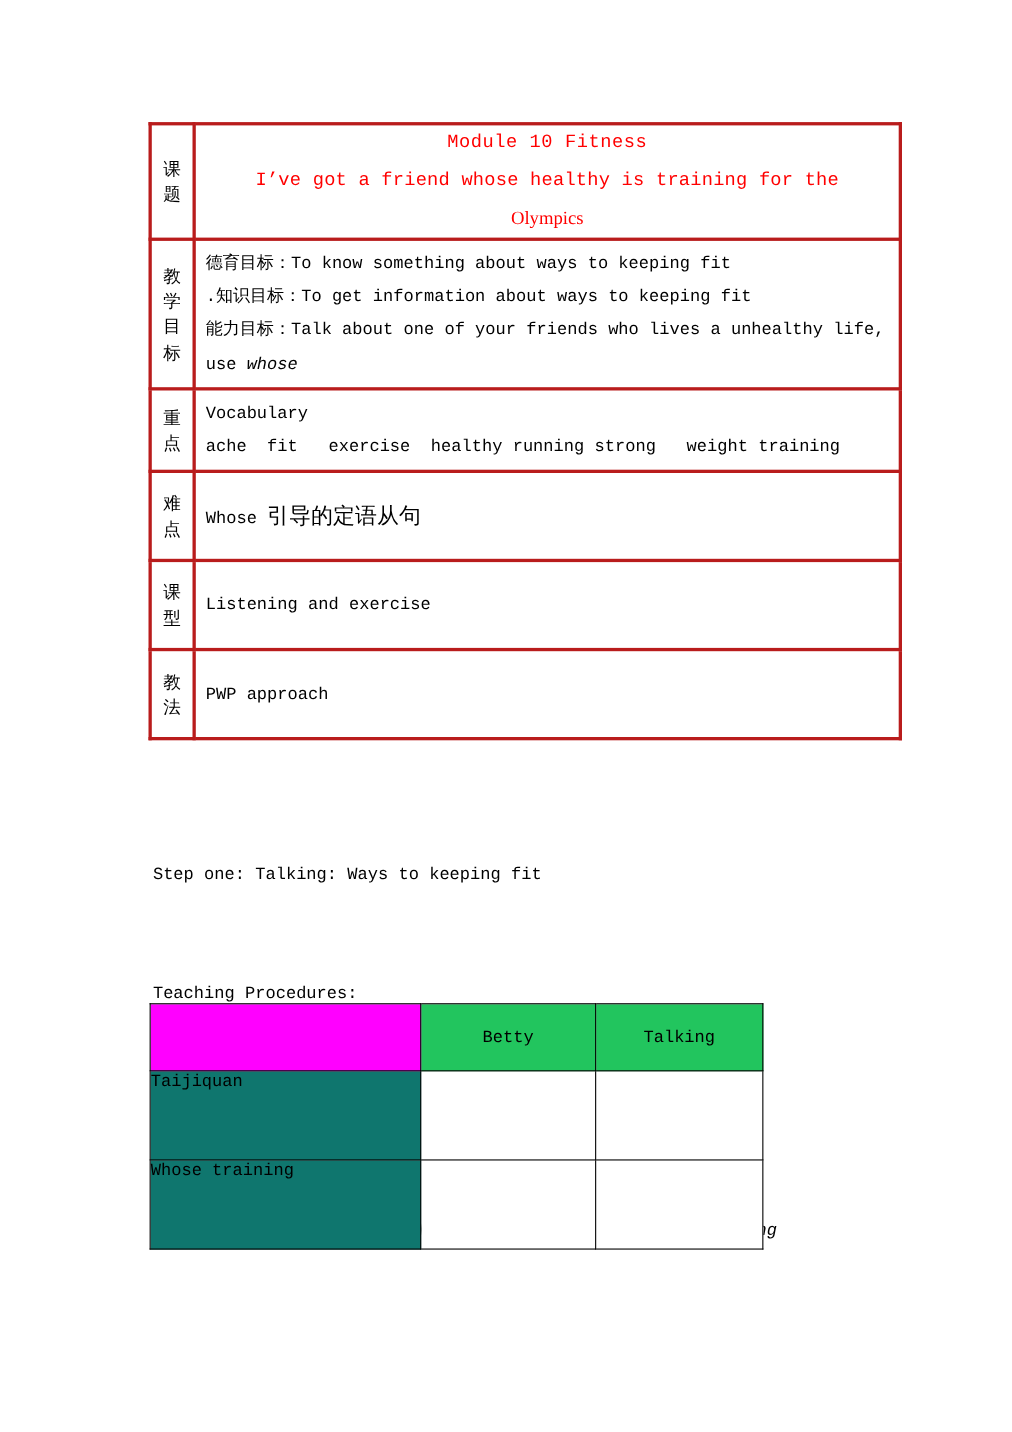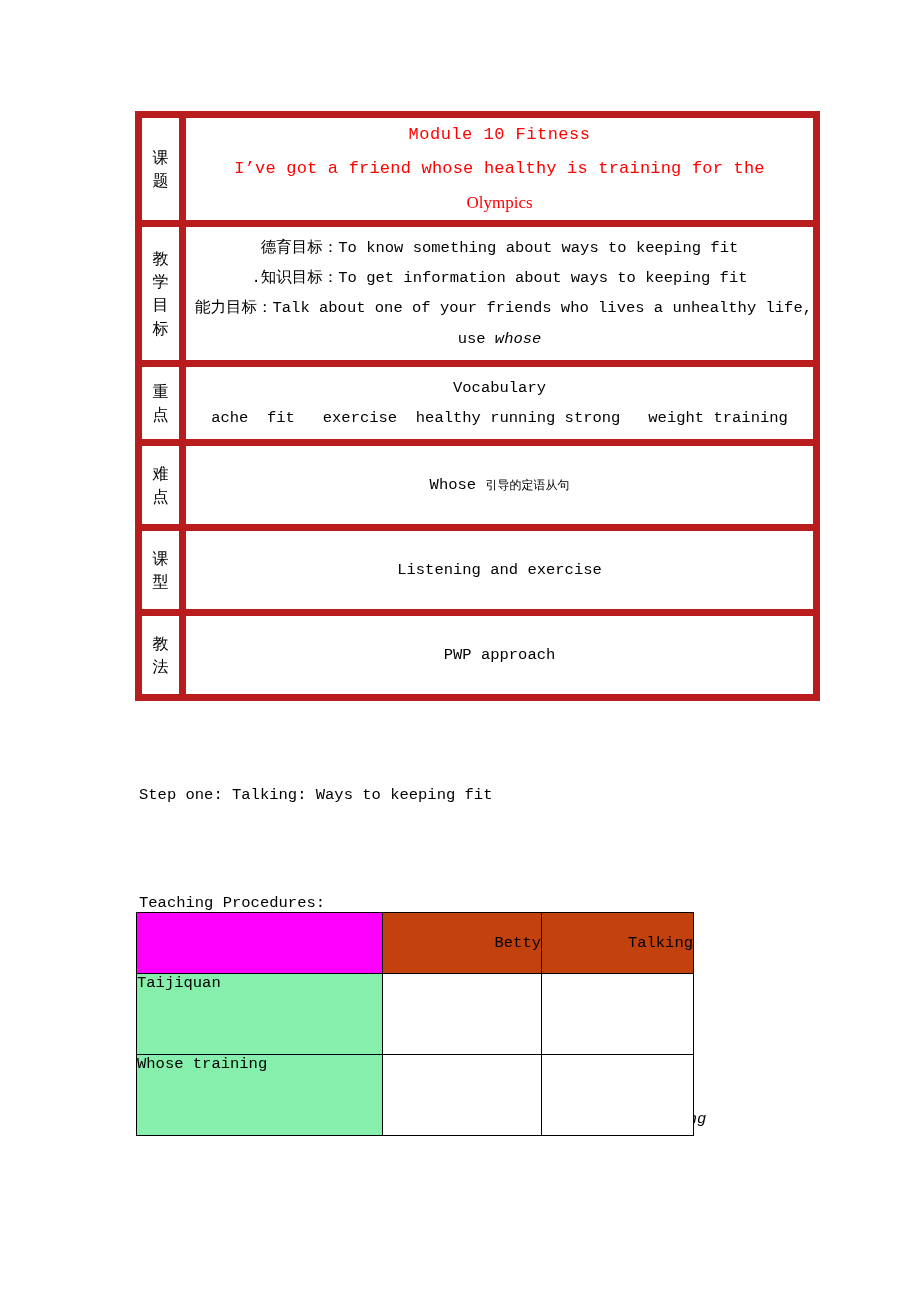--- a/index.html
+++ b/index.html
@@ -26,21 +26,21 @@
   
   .info-table {
     position: absolute;
     left: 135px;
     top: 111px;
     width: 685px;
     border-collapse: collapse;
     table-layout: fixed;
   }
   .info-table td {
-    border: 7px solid #b91c1c;
+    border: 3px solid #b91c1c;
     padding: 0;
     vertical-align: middle;
   }
   .info-table .label-cell {
     width: 37px;
     text-align: center;
     vertical-align: middle;
     font-family: "DejaVu Sans", sans-serif;
     font-size: 16px;
     line-height: 1.45;
@@ -49,21 +49,20 @@
   }
   .label-cell .vchar {
     display: block;
     letter-spacing: 0;
   }
   .info-table .body-cell {
     padding: 6px 9px 6px 9px;
     font-size: 15.5px;
     line-height: 1.95;
     font-family: "Liberation Mono", monospace;
-    text-align: center;
   }
 
   
   .title-cell {
     text-align: center;
     color: #ff0000;
     font-size: 17px;
     line-height: 2.0;
     padding: 10px 12px 12px 12px;
     font-family: "Liberation Mono", monospace;
@@ -77,21 +76,21 @@
   .ital { font-style: italic; }
 
   .vocab-line { display: block; white-space: pre; }
 
   .mixed-cn {
     font-family: "Liberation Mono", monospace;
     font-size: 15.5px;
   }
   .mixed-cn .cn {
     font-family: Liberation Serif, serif;
-    font-size: 12px;
+    font-size: 20px;
   }
 
   
   .body-text {
     position: absolute;
     left: 139px;
     top: 705px;
     width: 700px;
     font-size: 15.5px;
     line-height: 36px;
@@ -118,28 +117,28 @@
   }
   .check-table .col-left   { width: 245px; }
   .check-table .col-mid    { width: 158px; }
   .check-table .col-right  { width: 151px; }
 
   .hdr-blank {
     background: #ff00ff;
     height: 60px;
   }
   .hdr-name {
-    background: #c2410c;
+    background: #22c55e;
     height: 60px;
-    text-align: right;
+    text-align: center;
     vertical-align: middle;
     padding-bottom: 16px;
   }
   .row-label {
-    background: #86efac;
+    background: #0f766e;
     height: 80px;
     vertical-align: top;
     padding: 6px 0 0 4px;
   }
   .cell-blank {
     background: #ffffff;
     height: 80px;
   }
 </style>
 </head>

